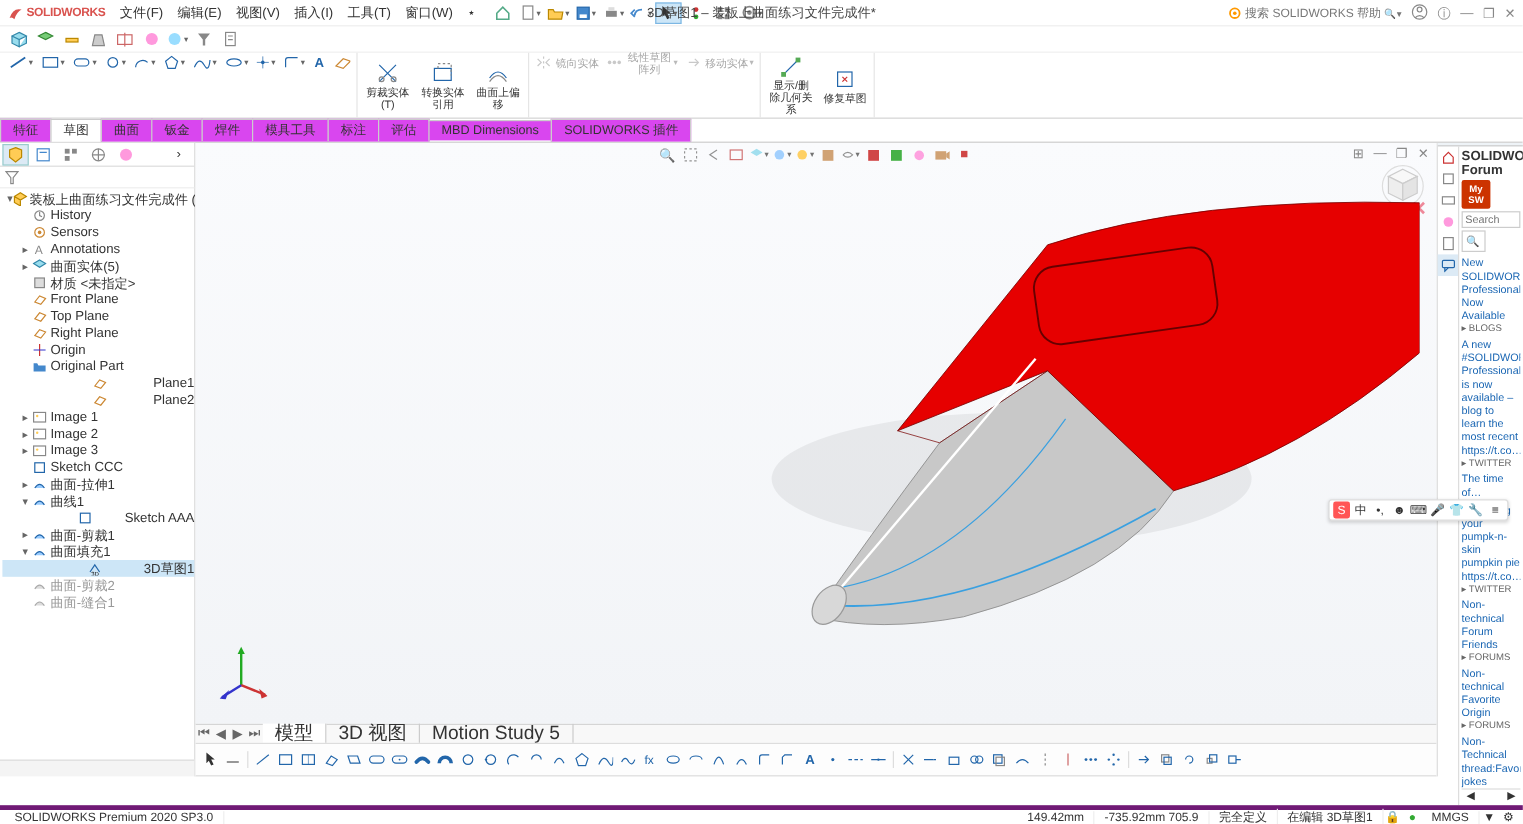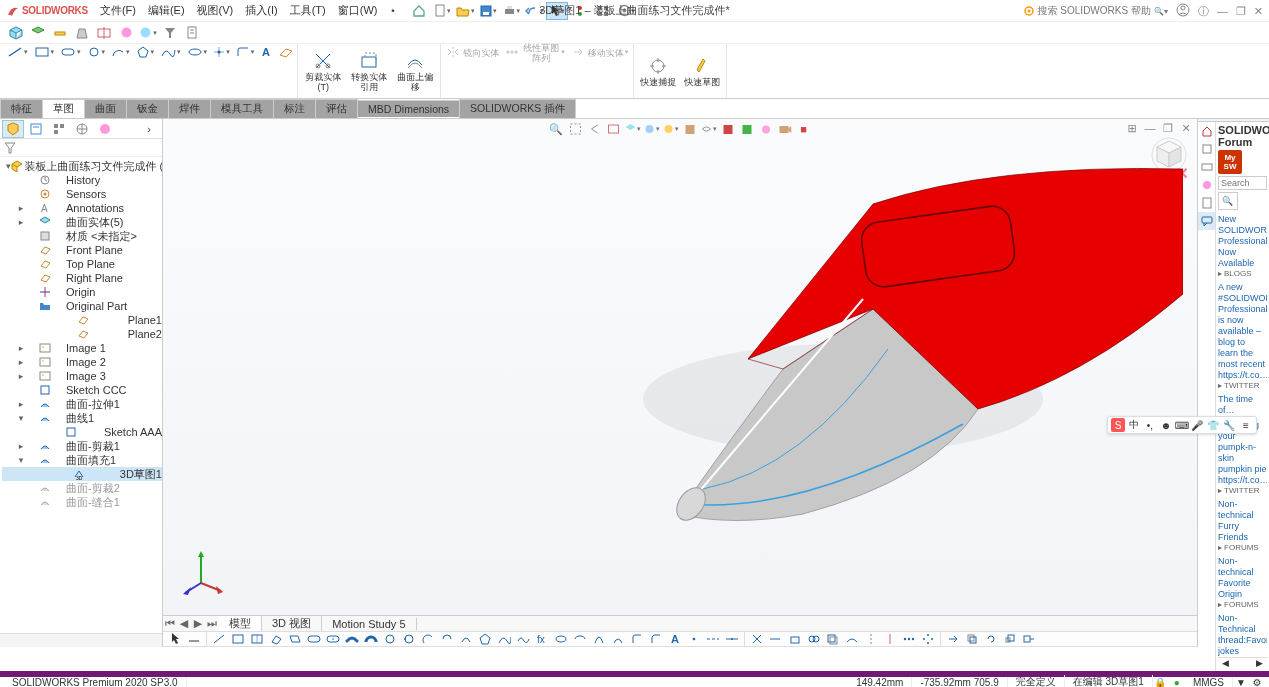--- a/index.html
+++ b/index.html
@@ -26,61 +26,61 @@
 .ribgroup { display: flex; align-items: stretch; border-right: 1px solid #e5e5e5; padding: 0 2px; }
 .ribbtn { display: flex; flex-direction: column; align-items: center; justify-content: center; padding: 2px 4px; cursor: pointer; min-width: 30px; }
 .ribbtn .lbl { font-size: 9px; line-height: 10px; text-align: center; margin-top: 1px; max-width: 38px; }
 .ribbtn.small { flex-direction: row; justify-content: flex-start; min-width: auto; padding: 1px 3px; height: 16px; }
 .ribbtn.disabled { opacity: 0.45; pointer-events: none; }
 .ribcol { display: flex; flex-direction: row; justify-content: flex-end; }
 .ribbtn.active { background: #cde6f7; border: 1px solid #7db7e3; }
 
 
 .cm-tabs { height: 20px; display: flex; align-items: center; background: #fff; border-bottom: 1px solid #ccc; }
-.cm-tab { padding: 2px 10px; border: 1px solid #ccc; border-bottom: none; margin-right: -1px; background: #a3a3a3; cursor: pointer; font-size: 10.5px; }
+.cm-tab { padding: 2px 10px; border: 1px solid #ccc; border-bottom: none; margin-right: -1px; background: #d946ef; cursor: pointer; font-size: 10.5px; }
 .cm-tab.active { background: #fff; }
 
 
 .main { display: flex; height: 528px; }
 
 
 .ftree-wrap { width: 163px; border-right: 1px solid #ccc; display: flex; flex-direction: column; background: #fff; }
 .ftree-tabs { height: 20px; display: flex; align-items: center; border-bottom: 1px solid #ddd; padding: 0 2px; gap: 1px; }
 .ftree-tabs .tico { width: 22px; height: 18px; display: flex; align-items: center; justify-content: center; cursor: pointer; }
 .ftree-tabs .tico.active { background: #dceaf5; border: 1px solid #9cc; }
 .ftree-tabs .expand { margin-left: auto; }
 .filter-row { height: 18px; border-bottom: 1px solid #eee; display: flex; align-items: center; padding-left: 4px; }
 .tree { flex: 1; overflow: auto; padding: 2px 0 2px 2px; }
 .node { display: flex; align-items: center; height: 14px; padding-left: 4px; white-space: nowrap; cursor: pointer; }
 .node .tw { width: 10px; text-align: center; color: #666; font-size: 9px; }
 .node .nico { width: 14px; height: 12px; display: flex; align-items: center; justify-content: center; margin-right: 2px; }
 .node.sel { background: #cde6f7; }
-.node.l1 { padding-left: 14px; gap: 12px; }
+.node.l1 { padding-left: 14px; }
 .node.l2 { padding-left: 28px; justify-content: space-between; }
 .ftree-scroll { height: 14px; border-top: 1px solid #ddd; background: #f4f4f4; }
 
 
 .gfx-wrap { flex: 1; position: relative; background: #fff; display: flex; flex-direction: column; }
 .gfx { flex: 1; position: relative; overflow: hidden; background: linear-gradient(180deg,#fafbfd,#f2f4f7); }
 .hud { position: absolute; top: 2px; left: 50%; transform: translateX(-50%); display: flex; gap: 3px; }
 .hud .h { width: 16px; height: 16px; display: flex; align-items: center; justify-content: center; cursor: pointer; opacity: 0.9; }
 .winctrl { position: absolute; top: 2px; right: 4px; display: flex; gap: 4px; }
 .winctrl .w { width: 14px; height: 14px; display: flex; align-items: center; justify-content: center; cursor: pointer; color: #888; }
 .navcube { position: absolute; top: 18px; right: 10px; width: 36px; height: 36px; }
 .closex { position: absolute; top: 45px; right: 8px; color: #e89; font-size: 16px; font-weight: bold; }
 .triad { position: absolute; left: 20px; bottom: 20px; }
 
 
 .btabs { height: 16px; display: flex; align-items: center; border-top: 1px solid #ccc; background: #f8f8f8; }
-.btab { padding: 0 10px; border-right: 1px solid #ccc; cursor: pointer; font-size: 11px; }
+.btab { padding: 0 10px; border-right: 1px solid #ccc; cursor: pointer; font-size: 16px; }
 .btab.active { background: #fff; }
 .btab-arrows { display: flex; }
 .btab-arrows span { width: 14px; text-align: center; cursor: pointer; color: #666; }
 
-.sketch-tb { height: 16px; display: flex; align-items: center; gap: 1px; padding: 0 3px; border-top: 1px solid #ddd; border-bottom: 1px solid #ddd; background: #fdfdfd; }
+.sketch-tb { height: 28px; display: flex; align-items: center; gap: 1px; padding: 0 3px; border-top: 1px solid #ddd; border-bottom: 1px solid #ddd; background: #fdfdfd; }
 .sketch-tb .s { width: 18px; height: 16px; display: flex; align-items: center; justify-content: center; cursor: pointer; }
 .sketch-tb .sep { width: 1px; height: 14px; background: #ddd; margin: 0 2px; }
 
 
 .taskpane { width: 72px; border-left: 1px solid #ccc; display: flex; flex-direction: column; background: #fff; }
 .tp-title { height: 16px; font-size: 9px; padding: 1px 3px; background: #eef3f7; border-bottom: 1px solid #ccc; overflow: hidden; white-space: nowrap; }
 .tp-body { flex: 1; display: flex; }
 .tp-tabs { width: 18px; display: flex; flex-direction: column; border-right: 1px solid #ddd; }
 .tp-tabs .tt { height: 18px; display: flex; align-items: center; justify-content: center; cursor: pointer; }
 .tp-tabs .tt.active { background: #dceaf5; }
@@ -92,21 +92,21 @@
 .tp-link { color: #1a66b3; margin-top: 4px; line-height: 11px; overflow: hidden; }
 .tp-meta { color: #666; font-size: 8px; display: flex; align-items: center; gap: 2px; }
 .tp-scroll { height: 14px; display: flex; justify-content: space-between; border-top: 1px solid #ddd; }
 .tp-scroll span { cursor: pointer; padding: 0 4px; }
 
 
 .ime { position: absolute; right: 12px; top: 416px; display: flex; align-items: center; gap: 2px; background: #fff; border: 1px solid #ddd; border-radius: 3px; padding: 1px 3px; box-shadow: 0 1px 3px rgba(0,0,0,.15); }
 .ime .i { width: 14px; height: 14px; display: flex; align-items: center; justify-content: center; font-size: 10px; }
 
 
-.status { position: absolute; bottom: 0; left: 0; right: 0; height: 16px; display: flex; align-items: center; background: #fff; border-top: 6px solid #701a75; font-size: 10px; padding: 0 4px; }
+.status { position: absolute; bottom: 0; left: 0; right: 0; height: 16px; display: flex; align-items: center; background: #fff; border-top: 4px solid #701a75; font-size: 10px; padding: 0 4px; }
 .status .seg { padding: 0 8px; border-right: 1px solid #eee; }
 .status .spacer { flex: 1; }
 .status .sico { width: 16px; display: flex; align-items: center; justify-content: center; }
 
 .dim { color: #999; }
 </style>
 </head>
 <body>
 
 <div class="menubar">
@@ -374,30 +374,32 @@
           <svg width="14" height="12">
             <path d="M3 6 L11 6 M8 3 L11 6 L8 9" fill="none" stroke="#888"></path>
           </svg>
           <span class="lbl" style="margin-left:3px">移动实体</span>
         </div>
     </div>
   </div>
   <div class="ribgroup">
     <div class="ribbtn">
       <svg width="20" height="20">
-          <circle cx="10" cy="10" r="6" fill="none" stroke="#888"></circle>
-          <path d="M10 2 L10 6 M10 14 L10 18 M2 10 L6 10 M14 10 L18 10" stroke="#888"></path>
-        </svg>
-      <div class="lbl">快速捕捉</div>
+          <line x1="4" y1="16" x2="16" y2="4" stroke="#26a"></line>
+          <rect x="2" y="14" width="4" height="4" fill="#5a5"></rect>
+          <rect x="14" y="2" width="4" height="4" fill="#5a5"></rect>
+        </svg>
+      <div class="lbl">显示/删除几何关系</div>
     </div>
     <div class="ribbtn">
       <svg width="20" height="20">
-          <path d="M5 14 L11 3 L13 5 L7 16 Z" fill="#fc5" stroke="#b80"></path>
-        </svg>
-      <div class="lbl">快速草图</div>
+          <rect x="4" y="4" width="12" height="12" fill="none" stroke="#26a"></rect>
+          <path d="M8 8 L12 12 M12 8 L8 12" stroke="#c33"></path>
+        </svg>
+      <div class="lbl">修复草图</div>
     </div>
   </div>
 </div>
 
 <div class="cm-tabs">
   <div class="cm-tab">特征</div>
   <div class="cm-tab active">草图</div>
   <div class="cm-tab">曲面</div>
   <div class="cm-tab">钣金</div>
   <div class="cm-tab">焊件</div>
@@ -1106,21 +1108,21 @@
         <input class="tp-search" placeholder="Search" style="">
         <div class="tp-searchbtn">🔍</div>
         <div id="tp-items">
             <div class="tp-link">New SOLIDWORKS Professional Now Available</div>
             <div class="tp-meta"><span>▸</span> BLOGS</div>
             <div class="tp-link">A new #SOLIDWORKS Professional is now available – blog to learn the most recent https://t.co…</div>
             <div class="tp-meta"><span>▸</span> TWITTER</div>
             <div class="tp-link">The time of…</div>
             <div class="tp-link">…creating your pumpk-n-skin pumpkin pie https://t.co…</div>
             <div class="tp-meta"><span>▸</span> TWITTER</div>
-            <div class="tp-link">Non-technical Furry Friends</div>
+            <div class="tp-link">Non-technical Forum Friends</div>
             <div class="tp-meta"><span>▸</span> FORUMS</div>
             <div class="tp-link">Non-technical Favorite Origin</div>
             <div class="tp-meta"><span>▸</span> FORUMS</div>
             <div class="tp-link">Non-Technical thread:Favorite jokes</div>
           </div>
         <div class="tp-scroll">
           <span>◀</span>
           <span>▶</span>
         </div>
       </div>

